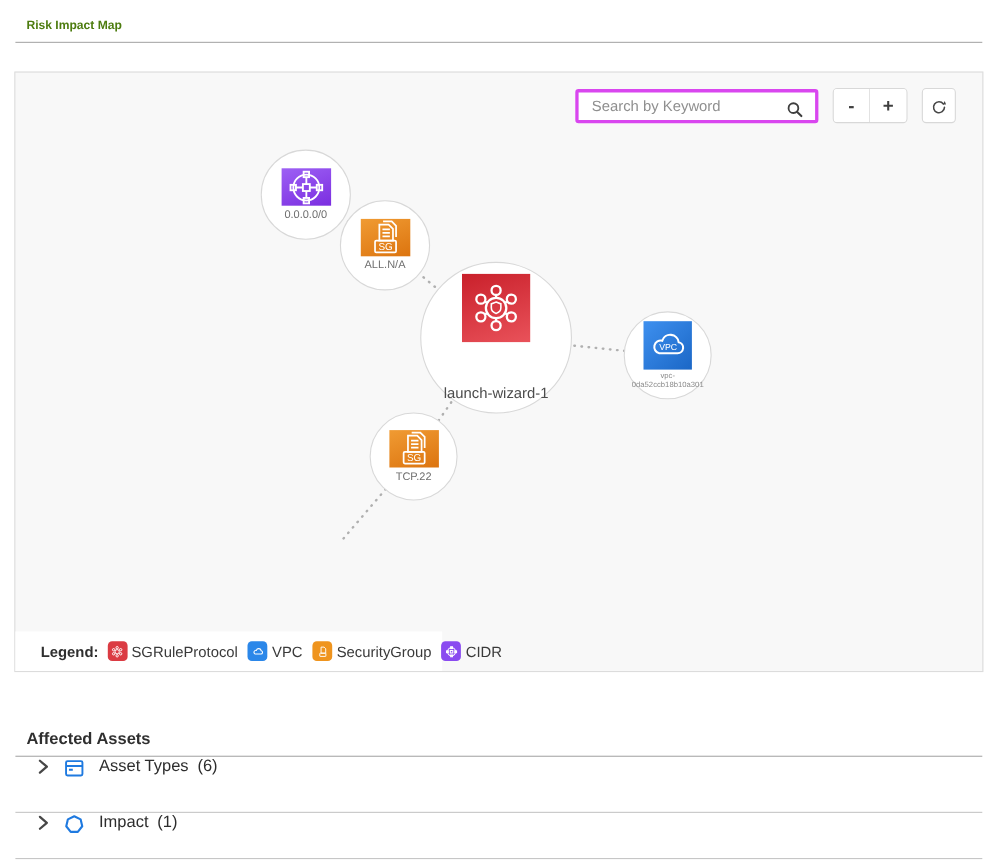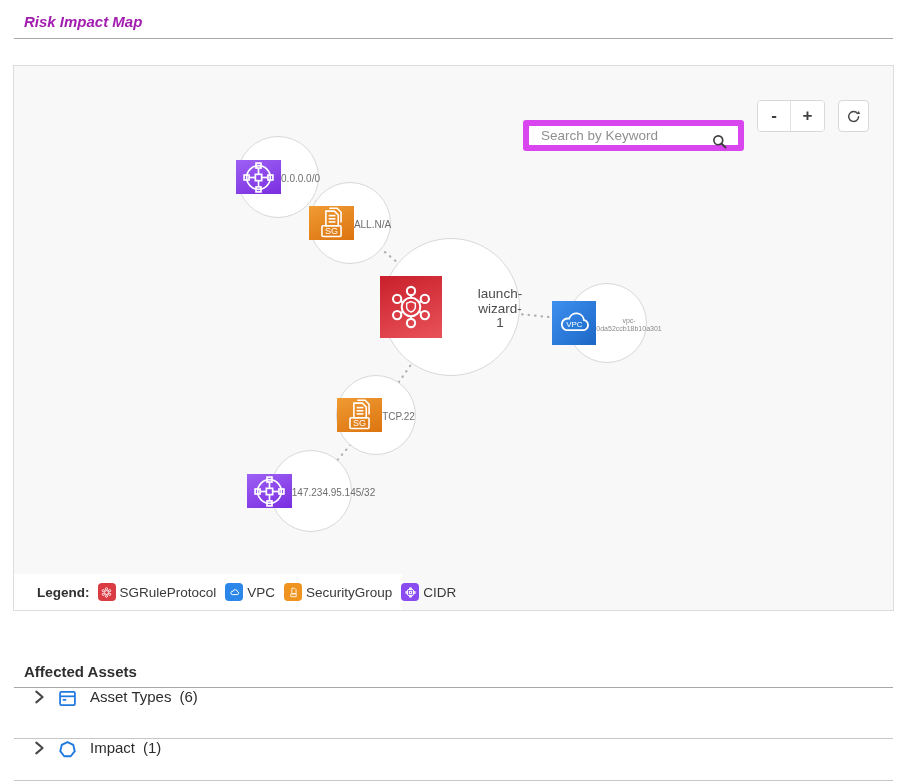--- a/index.html
+++ b/index.html
@@ -5,35 +5,35 @@
   * { box-sizing: border-box; }
   html,body { margin:0; padding:0; background:#ffffff; }
   body {
     width:907px; height:784px; overflow:hidden;
     font-family:"Liberation Sans", sans-serif;
     -webkit-font-smoothing:antialiased;
   }
 
   
   .page-header { padding:13px 14px 0 24px; }
-  .page-title { font-size:15px; font-weight:700; color:#a21caf;font-style:italic; }
+  .page-title { font-size:11px; font-weight:700; color:#4d7c0f; }
   .divider-strong { border:0; border-top:1px solid #a9a9a9; margin:7px 14px 0 14px; }
 
   
   .map-panel {
     position:relative; margin:26px 13px 0 13px; height:546px;
     background:#f8f8f8; border:1px solid #dcdcdc;
   }
   .edges-svg { position:absolute; left:0; top:0; width:879px; height:544px; }
 
   
   .map-toolbar { position:absolute; top:14px; right:24px; display:flex; align-items:center; gap:13px; }
   .search-box {
     position:relative; width:221px; height:31px; background:#fff;
-    border:6px solid #d946ef; border-radius:3px;margin-top:40px;
+    border:3px solid #d946ef; border-radius:3px;
   }
   .search-box input {
     width:100%; height:100%; border:0; outline:none; background:transparent;
     padding:0 34px 0 12px; font-family:"Liberation Sans",sans-serif;
     font-size:13.5px; color:#444;
   }
   .search-box input::placeholder { color:#8f8f8f; }
   .search-icon { position:absolute; right:9px; top:6px; }
   .zoom-group {
     display:flex; height:32px; background:#fff;
@@ -47,21 +47,21 @@
   .zoom-btn:first-child { border-right:1px solid #e2e2e2; }
   .refresh-btn {
     width:31px; height:32px; background:#fff; border:1px solid #d8d8d8;
     border-radius:4px; cursor:pointer; display:flex; align-items:center;
     justify-content:center; padding:0;
   }
 
   
   .node {
     position:absolute; border-radius:50%; background:#ffffff;
-    border:1px solid #d8d8d8; display:flex; flex-direction:row;
+    border:1px solid #d8d8d8; display:flex; flex-direction:column;
     align-items:center; justify-content:center; text-align:center;
   }
   .node-sm { width:82px; height:82px; }
   .node-lg { width:138px; height:138px;gap:36px; }
   .node-icon { display:block; }
   .icon-tile { width:45px; height:34px; display:flex; align-items:center; justify-content:center; }
   .icon-tile.lg { width:62px; height:62px; }
   .icon-tile.vpc-size { width:44px; height:44px; }
   .grad-cidr   { background:linear-gradient(160deg,#9d60f4 0%,#7b2ee0 100%); }
   .grad-sgrule { background:linear-gradient(160deg,#f09b33 0%,#dc740f 100%); }
@@ -216,37 +216,20 @@
         <line x1="17.5" y1="13" x2="23.5" y2="13"></line>
         <line x1="17.5" y1="15.8" x2="23.5" y2="15.8"></line>
         <line x1="17.5" y1="18.6" x2="23.5" y2="18.6"></line>
         <rect x="11.5" y="22" width="17" height="9.5" rx="1"></rect>
         <text x="20" y="29.4" text-anchor="middle" font-size="8" font-family="Liberation Sans, sans-serif" fill="#fff" stroke="none">SG</text>
       </svg>
     </div>
     <div class="node-label">TCP.22</div>
   </div>
 
-  <div class="node node-sm" style="left:256px; top:384px;">
-    <div class="icon-tile grad-cidr node-icon">
-      <svg width="45" height="45" viewBox="0 0 40 40" fill="none" stroke="#fff" stroke-width="1.5">
-        <circle cx="20" cy="20" r="10.5"></circle>
-        <rect x="17.2" y="17.2" width="5.6" height="5.6"></rect>
-        <rect x="17.8" y="7.2" width="4.4" height="4.4"></rect>
-        <rect x="28.4" y="17.8" width="4.4" height="4.4"></rect>
-        <rect x="17.8" y="28.4" width="4.4" height="4.4"></rect>
-        <rect x="7.2" y="17.8" width="4.4" height="4.4"></rect>
-        <line x1="20" y1="17.2" x2="20" y2="11.6"></line>
-        <line x1="22.8" y1="20" x2="28.4" y2="20"></line>
-        <line x1="20" y1="22.8" x2="20" y2="28.4"></line>
-        <line x1="17.2" y1="20" x2="11.6" y2="20"></line>
-      </svg>
-    </div>
-    <div class="node-label">147.234.95.145/32</div>
-  </div>
 
   <div class="map-legend">
     <span class="legend-title">Legend:</span>
 
     <span class="legend-item">
       <span class="legend-chip chip-sg">
         <svg width="13" height="13" viewBox="0 0 60 60" fill="none" stroke="#fff" stroke-width="4">
           <circle cx="30" cy="30" r="9"></circle>
           <circle cx="30" cy="13" r="5"></circle>
             <circle cx="44.7" cy="21.5" r="5"></circle>

